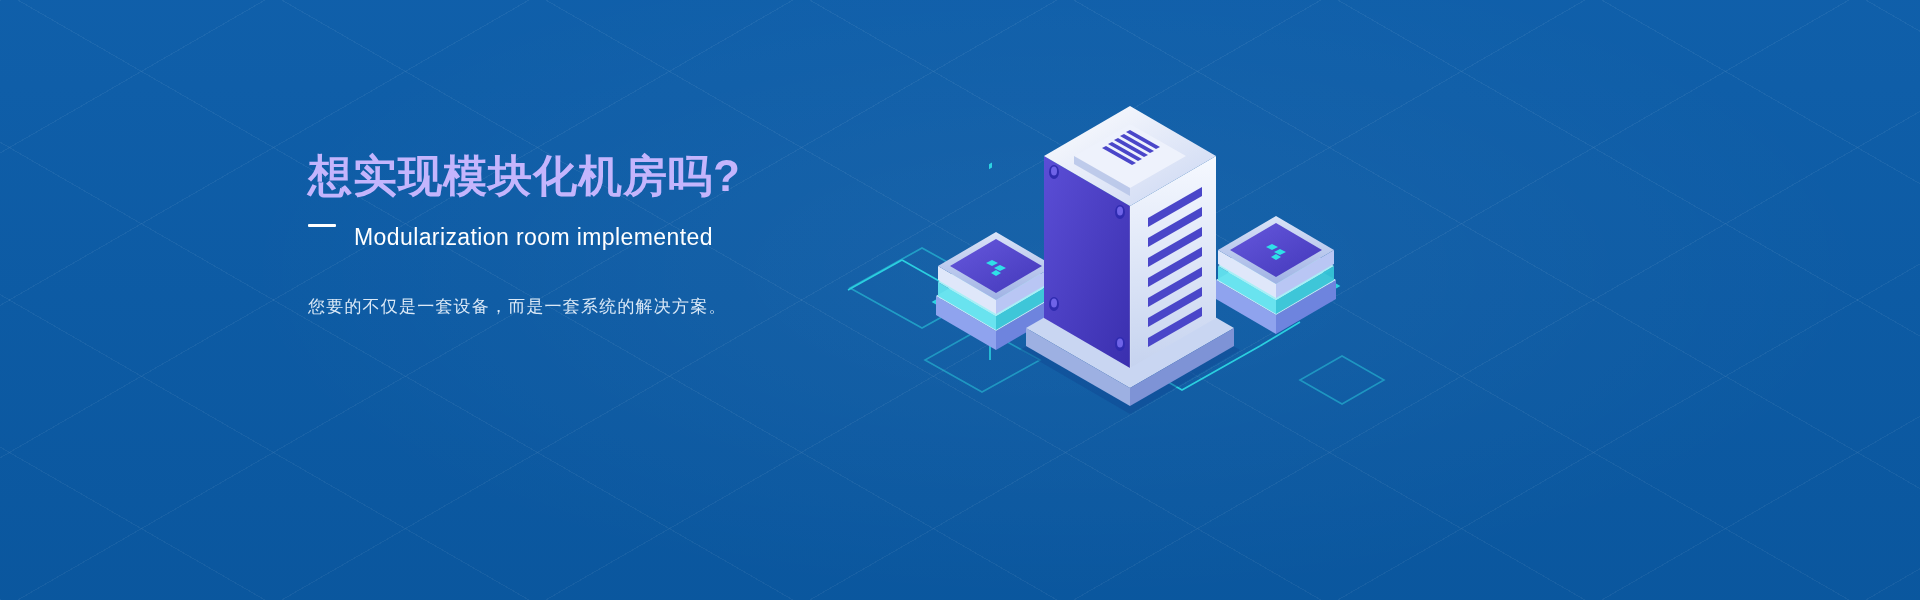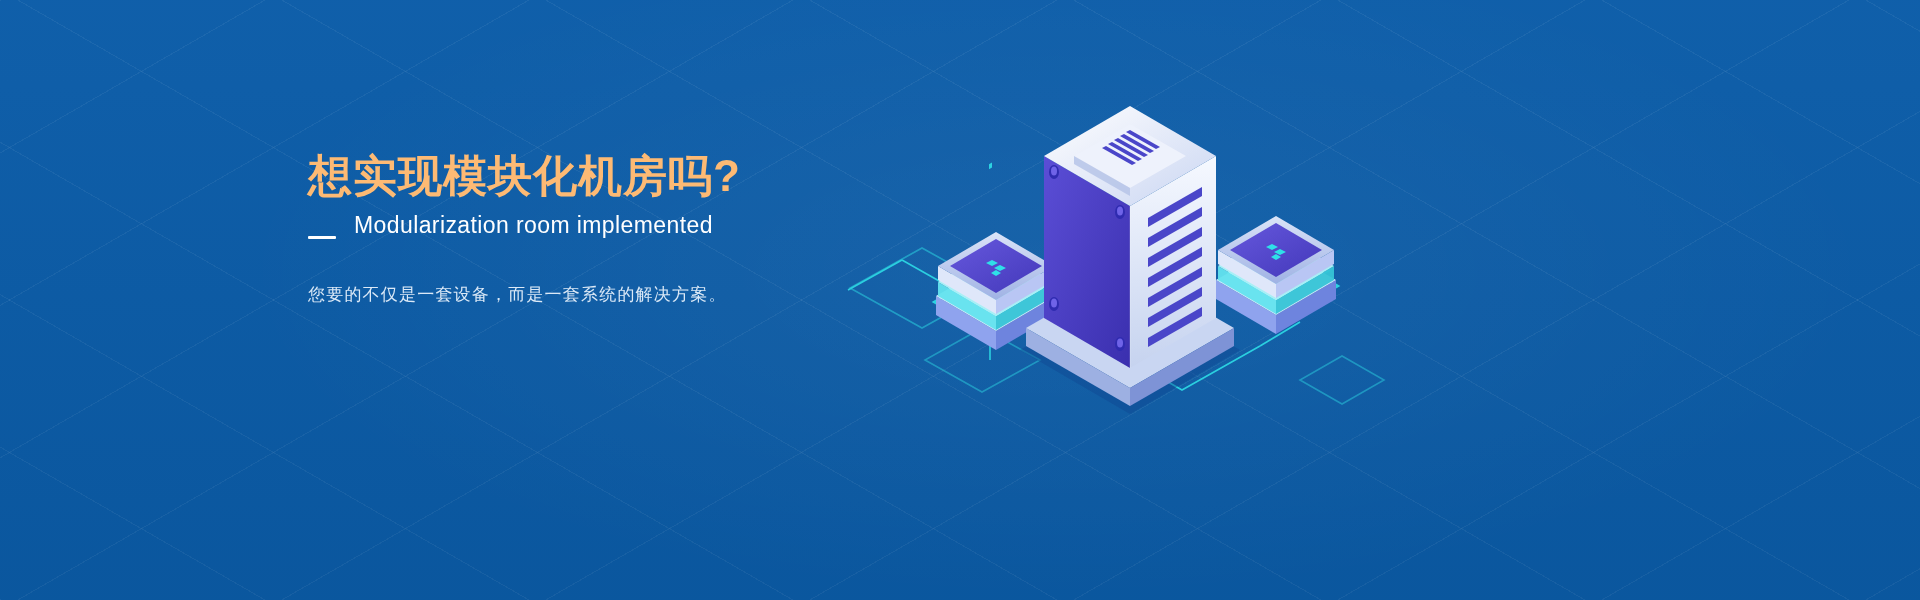--- a/index.html
+++ b/index.html
@@ -42,28 +42,28 @@
   .copy {
     position:absolute;
     left:308px;
     top:150px;
     width:700px;
   }
   .headline {
     font-size:44px;
     line-height:1.18;
     font-weight:700;
-    color:#fdba74;
+    color:#c4b5fd;
     letter-spacing:1px;
     white-space:nowrap;
   }
   .sub-row {
     display:flex;
-    align-items:flex-end;
-    margin-top:10px;
+    align-items:flex-start;
+    margin-top:22px;
   }
   .sub-dash {
     display:inline-block;
     width:28px;
     height:3px;
     background:#ffffff;
     margin-right:18px;
     flex:0 0 auto;
     border-radius:1px;
   }

